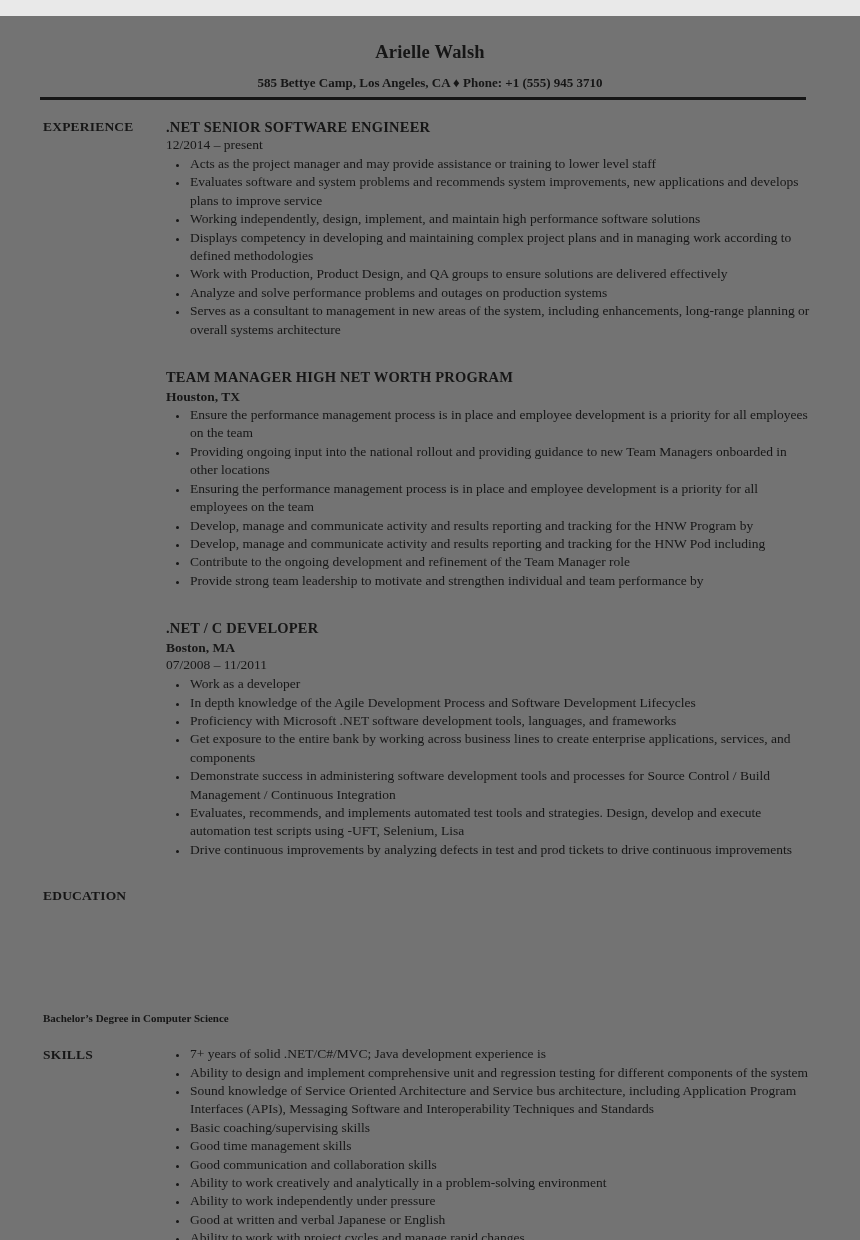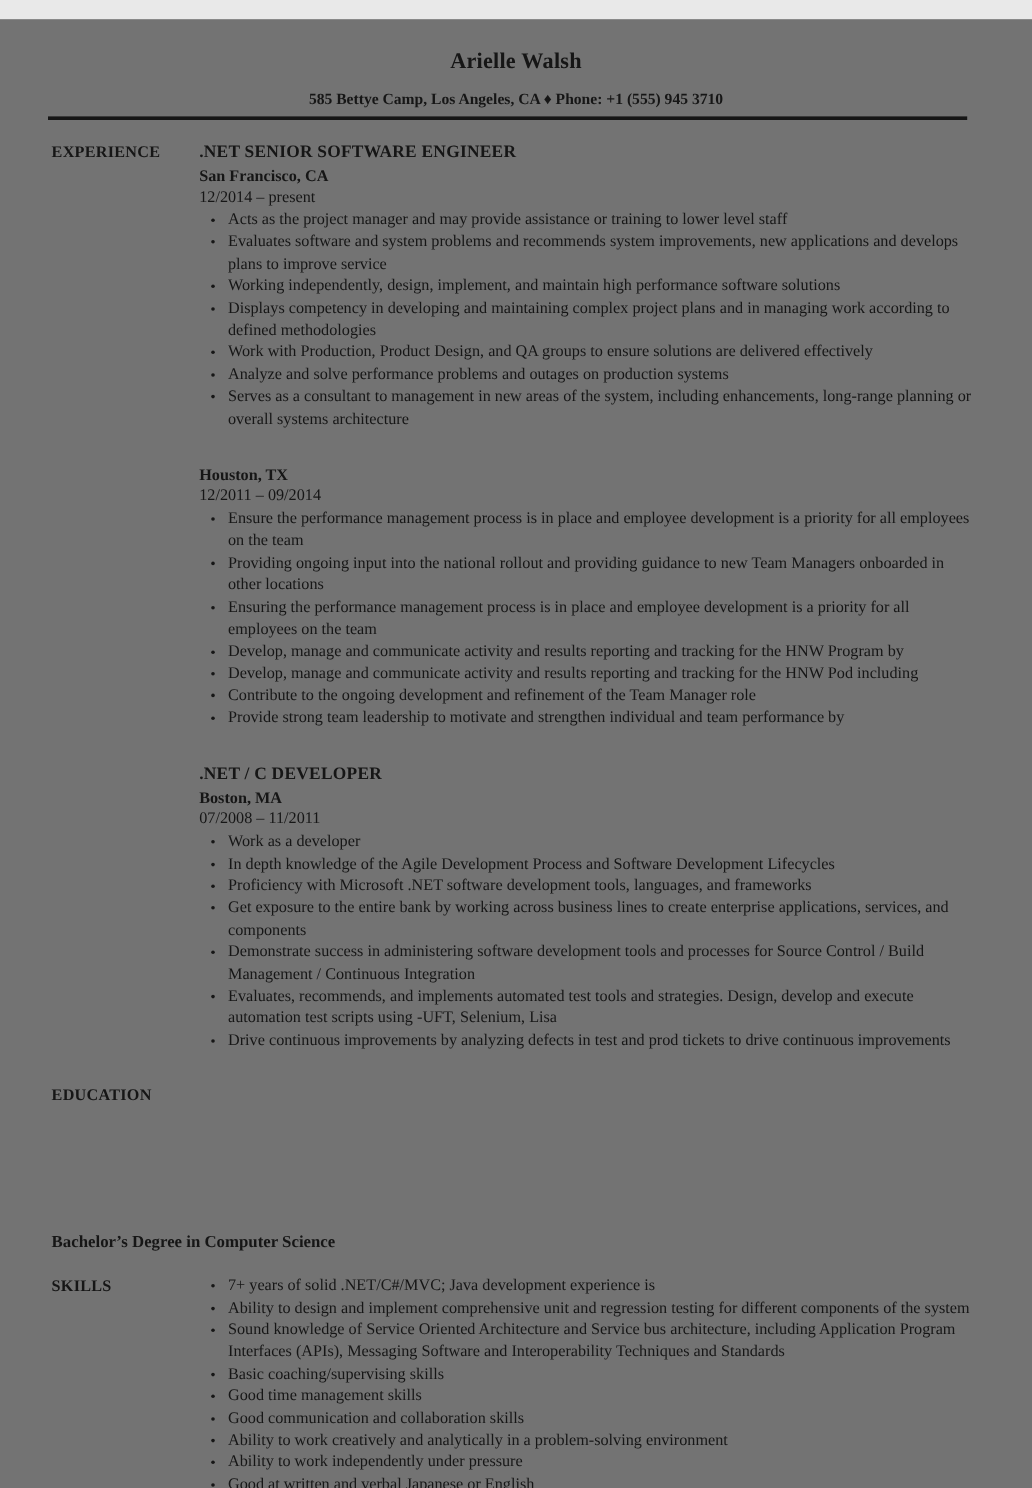--- a/index.html
+++ b/index.html
@@ -75,21 +75,21 @@
   ul.bullets li::marker { font-size: 11px; }
   .section-education { margin-top: 27px; flex-direction: column; }
   .school-name {
     font-weight: bold;
     font-size: 14px;
     line-height: 20px;
     letter-spacing: 0.2px;
   }
   .degree {
     font-weight: bold;
-    font-size: 14px;
+    font-size: 11px;
     line-height: 19px;
   }
   .section-skills { margin-top: 17px; }
 </style>
 </head>
 <body>
 
 <div class="page">
 
   <div class="header">
@@ -99,37 +99,36 @@
   </div>
 
   <div class="content">
 
     <div class="section section-experience">
       <div class="section-label">EXPERIENCE</div>
       <div class="section-content">
 
         <div class="job">
           <div class="job-title">.NET SENIOR SOFTWARE ENGINEER</div>
-          <div class="job-location">San Francisco, CA</div>
           <div class="job-dates">12/2014 – present</div>
           <ul class="bullets">
 
           <li>Acts as the project manager and may provide assistance or training to lower level staff</li>
               <li>Evaluates software and system problems and recommends system improvements, new applications and develops plans to improve service</li>
               <li>Working independently, design, implement, and maintain high performance software solutions</li>
               <li>Displays competency in developing and maintaining complex project plans and in managing work according to defined methodologies</li>
               <li>Work with Production, Product Design, and QA groups to ensure solutions are delivered effectively</li>
               <li>Analyze and solve performance problems and outages on production systems</li>
               <li>Serves as a consultant to management in new areas of the system, including enhancements, long-range planning or overall systems architecture</li>
             </ul>
         </div>
 
         <div class="job">
+          <div class="job-title">TEAM MANAGER HIGH NET WORTH PROGRAM</div>
           <div class="job-location">Houston, TX</div>
-          <div class="job-dates">12/2011 – 09/2014</div>
           <ul class="bullets">
 
           <li>Ensure the performance management process is in place and employee development is a priority for all employees on the team</li>
               <li>Providing ongoing input into the national rollout and providing guidance to new Team Managers onboarded in other locations</li>
               <li>Ensuring the performance management process is in place and employee development is a priority for all employees on the team</li>
               <li>Develop, manage and communicate activity and results reporting and tracking for the HNW Program by</li>
               <li>Develop, manage and communicate activity and results reporting and tracking for the HNW Pod including</li>
               <li>Contribute to the ongoing development and refinement of the Team Manager role</li>
               <li>Provide strong team leadership to motivate and strengthen individual and team performance by</li>
             </ul>

